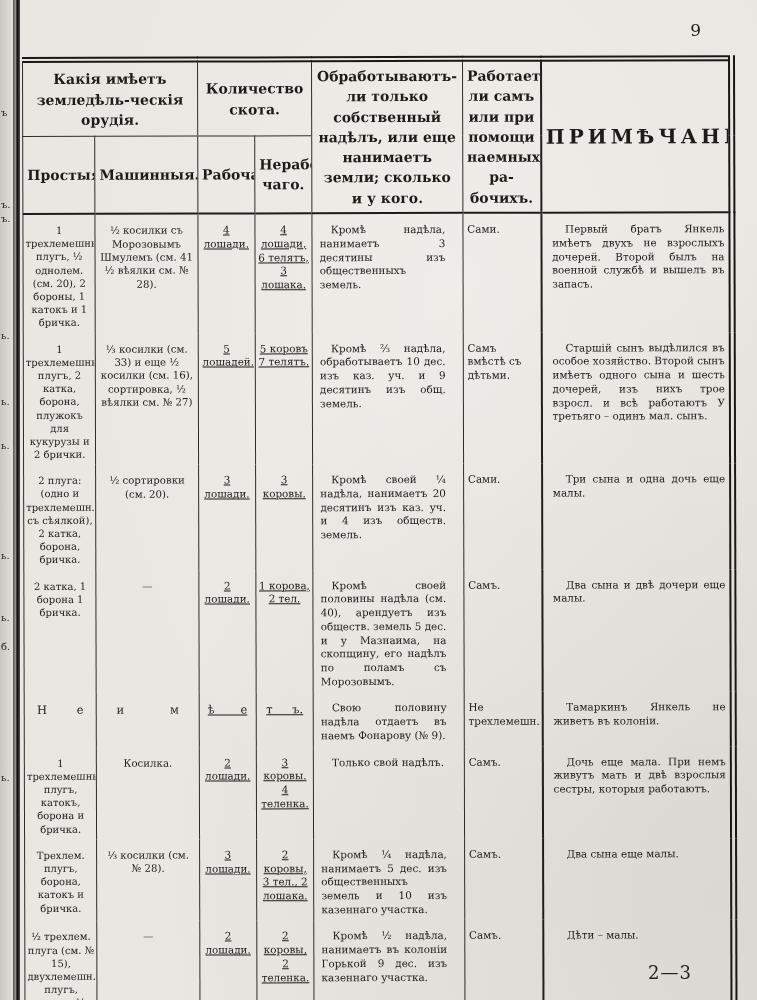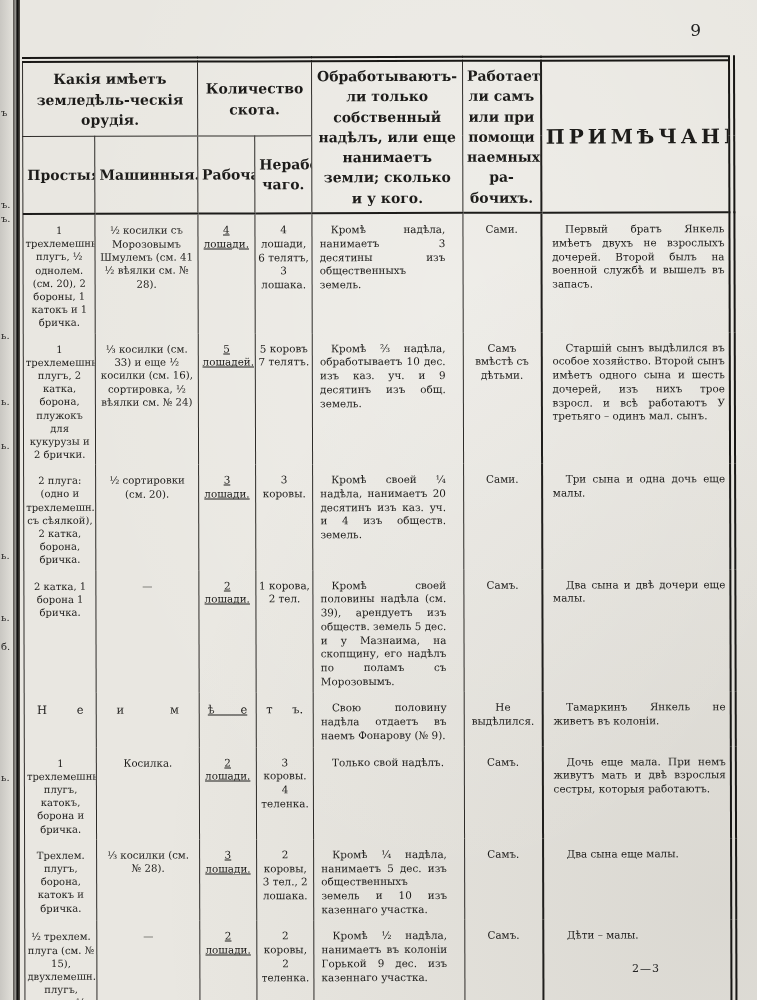--- a/index.html
+++ b/index.html
@@ -17,21 +17,21 @@
     position:absolute;left:13px;top:0;width:7px;height:1000px;
     background:linear-gradient(to right,#55524c 0%,#17161465 35%,#090908 60%,#53504a 100%);
     filter:blur(.4px);
   }
   .gutter-edge{
     position:absolute;left:0;top:0;width:13px;height:1000px;
     background:linear-gradient(to right,#c9c7c2,#e2e0da);
   }
   .frag{position:absolute;left:1px;font-size:10px;color:#2a2928;z-index:3;}
   .page-number{position:absolute;top:20px;right:56px;font-size:17px;color:#222;}
-  .sheet-mark{position:absolute;top:962px;left:632px;font-size:11px;letter-spacing:1px;color:#222;}
+  .sheet-mark{position:absolute;top:962px;left:648px;font-size:18px;letter-spacing:1px;color:#222;}
 
   table.main-table{
     position:absolute;left:22px;top:57px;
     table-layout:fixed;border-collapse:collapse;
     width:713px;
     border-top:6px double #191816;
     border-right:7px double #191816;
     background:transparent;
     transform:rotate(-0.15deg);
     transform-origin:top left;
@@ -54,23 +54,23 @@
   tr.ghr th{height:54px;border-bottom:1px solid #2e2c29;}
   tr.shr th{height:63px;}
   thead tr.ghr th.hc{border-bottom:2.5px solid #1d1c1a;height:auto;}
   thead tr.shr th{border-bottom:2.5px solid #1d1c1a;}
   th.notes-h{font-size:20px;letter-spacing:4px;font-weight:bold;text-align:center;}
 
   tbody td{font-size:10.4px;line-height:1.32;padding-top:9px;}
   td.c1{text-align:center;font-size:10px;padding-left:2px;padding-right:2px;}
   td.c2{text-align:center;font-size:10.2px;}
   td.c3{text-align:center;text-decoration:underline;}
-  td.c4{text-align:center;padding-left:2px;padding-right:2px;}
+  td.c4{text-align:center;padding-left:2px;padding-right:2px;text-decoration:underline;}
   td.c5{text-align:justify;padding-left:7px;padding-right:17px;text-indent:11px;}
-  td.c6{text-align:center;}
+  td.c6{}
   td.c7{text-align:justify;padding-left:10px;text-indent:13px;}
   td.dash{text-align:center;}
 
   td.nc{white-space:pre;text-align:center;font-size:11.5px;padding-top:10px;}
   td.nc1{word-spacing:26px;}
   td.nc2{word-spacing:42px;margin-left:36px;}
   td.nc3{word-spacing:22px;margin-left:15px;}
   td.nc4{word-spacing:16px;}
 </style>
 </head>
@@ -123,52 +123,52 @@
         <td class="c1">1 трехлемешный плугъ, ½ однолем. (см. 20), 2 бороны, 1 катокъ и 1 бричка.</td>
         <td class="c2">½ косилки съ Морозовымъ Шмулемъ (см. 41 ½ вѣялки см. № 28).</td>
         <td class="c3">4 лошади.</td>
         <td class="c4">4 лошади, 6 телятъ, 3 лошака.</td>
         <td class="c5">Кромѣ надѣла, нанимаетъ 3 десятины изъ общественныхъ земель.</td>
         <td class="c6">Сами.</td>
         <td class="c7">Первый братъ Янкель имѣетъ двухъ не взрослыхъ дочерей. Второй былъ на военной службѣ и вышелъ въ запасъ.</td>
       </tr>
       <tr style="height:103px">
         <td class="c1">1 трехлемешный плугъ, 2 катка, борона, плужокъ для кукурузы и 2 брички.</td>
-        <td class="c2">⅓ косилки (см. 33) и еще ½ косилки (см. 16), сортировка, ½ вѣялки см. № 24)</td>
+        <td class="c2">⅓ косилки (см. 33) и еще ½ косилки (см. 16), сортировка, ½ вѣялки см. № 27)</td>
         <td class="c3">5 лошадей.</td>
         <td class="c4">5 коровъ 7 телятъ.</td>
         <td class="c5">Кромѣ ⅔ надѣла, обработываетъ 10 дес. изъ каз. уч. и 9 десятинъ изъ общ. земель.</td>
         <td class="c6">Самъ вмѣстѣ съ дѣтьми.</td>
         <td class="c7">Старшій сынъ выдѣлился въ особое хозяйство. Второй сынъ имѣетъ одного сына и шесть дочерей, изъ нихъ трое взросл. и всѣ работаютъ У третьяго – одинъ мал. сынъ.</td>
       </tr>
       <tr style="height:68px">
         <td class="c1">2 плуга: (одно и трехлемешн. съ сѣялкой), 2 катка, борона, бричка.</td>
         <td class="c2">½ сортировки (см. 20).</td>
         <td class="c3">3 лошади.</td>
         <td class="c4">3 коровы.</td>
         <td class="c5">Кромѣ своей ¼ надѣла, нанимаетъ 20 десятинъ изъ каз. уч. и 4 изъ обществ. земель.</td>
         <td class="c6">Сами.</td>
         <td class="c7">Три сына и одна дочь еще малы.</td>
       </tr>
       <tr style="height:60px">
         <td class="c1">2 катка, 1 борона 1 бричка.</td>
         <td class="c2 dash">—</td>
         <td class="c3">2 лошади.</td>
         <td class="c4">1 корова, 2 тел.</td>
-        <td class="c5">Кромѣ своей половины надѣла (см. 39), арендуетъ изъ обществ. земель 5 дес. и у Мазнаима, на скопщину, его надѣлъ по поламъ съ Морозовымъ.</td>
+        <td class="c5">Кромѣ своей половины надѣла (см. 40), арендуетъ изъ обществ. земель 5 дес. и у Мазнаима, на скопщину, его надѣлъ по поламъ съ Морозовымъ.</td>
         <td class="c6">Самъ.</td>
         <td class="c7">Два сына и двѣ дочери еще малы.</td>
       </tr>
       <tr style="height:48px">
         <td class="c1 nc nc1">Н е</td>
         <td class="c2 nc nc2">и м</td>
         <td class="c3 nc nc3">ѣ е</td>
         <td class="c4 nc nc4">т ъ.</td>
         <td class="c5">Свою половину надѣла отдаетъ въ наемъ Фонарову (№ 9).</td>
-        <td class="c6">Не выдѣлился.</td>
+        <td class="c6">Не трехлемешн.</td>
         <td class="c7">Тамаркинъ Янкель не живетъ въ колоніи.</td>
       </tr>
       <tr style="height:44px">
         <td class="c1">1 трехлемешный плугъ, катокъ, борона и бричка.</td>
         <td class="c2">Косилка.</td>
         <td class="c3">2 лошади.</td>
         <td class="c4">3 коровы. 4 теленка.</td>
         <td class="c5">Только свой надѣлъ.</td>
         <td class="c6">Самъ.</td>
         <td class="c7">Дочь еще мала. При немъ живутъ мать и двѣ взрослыя сестры, которыя работаютъ.</td>

